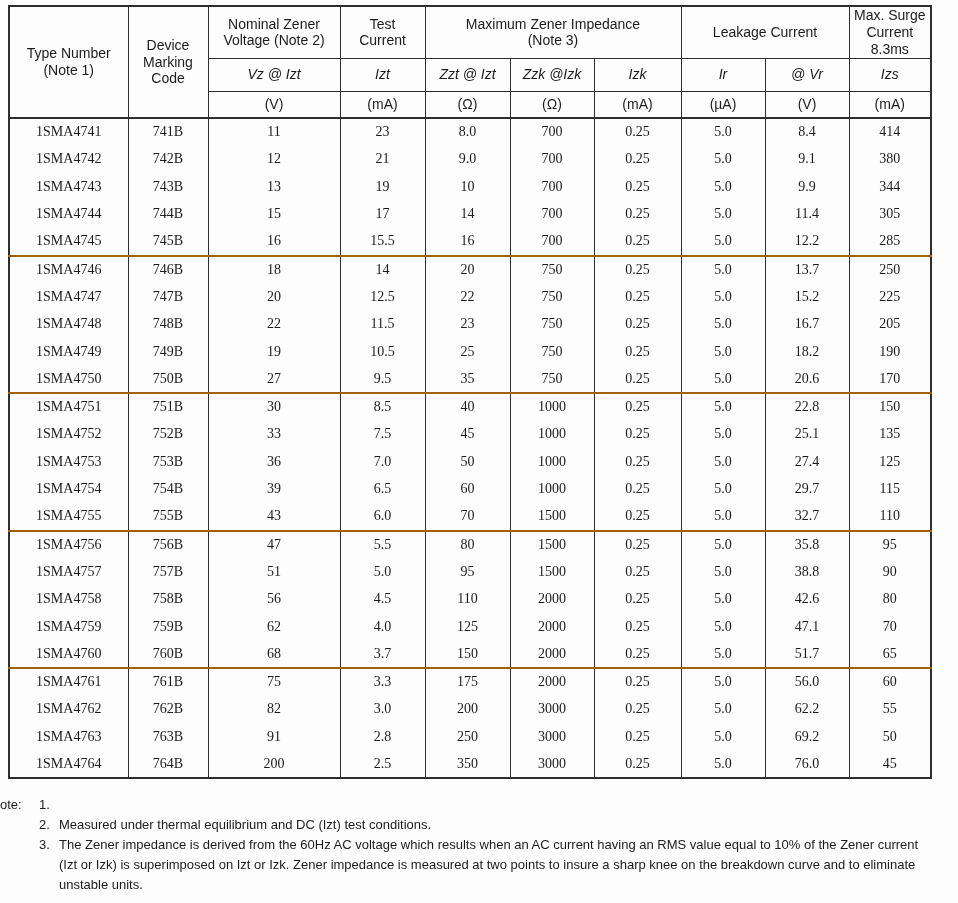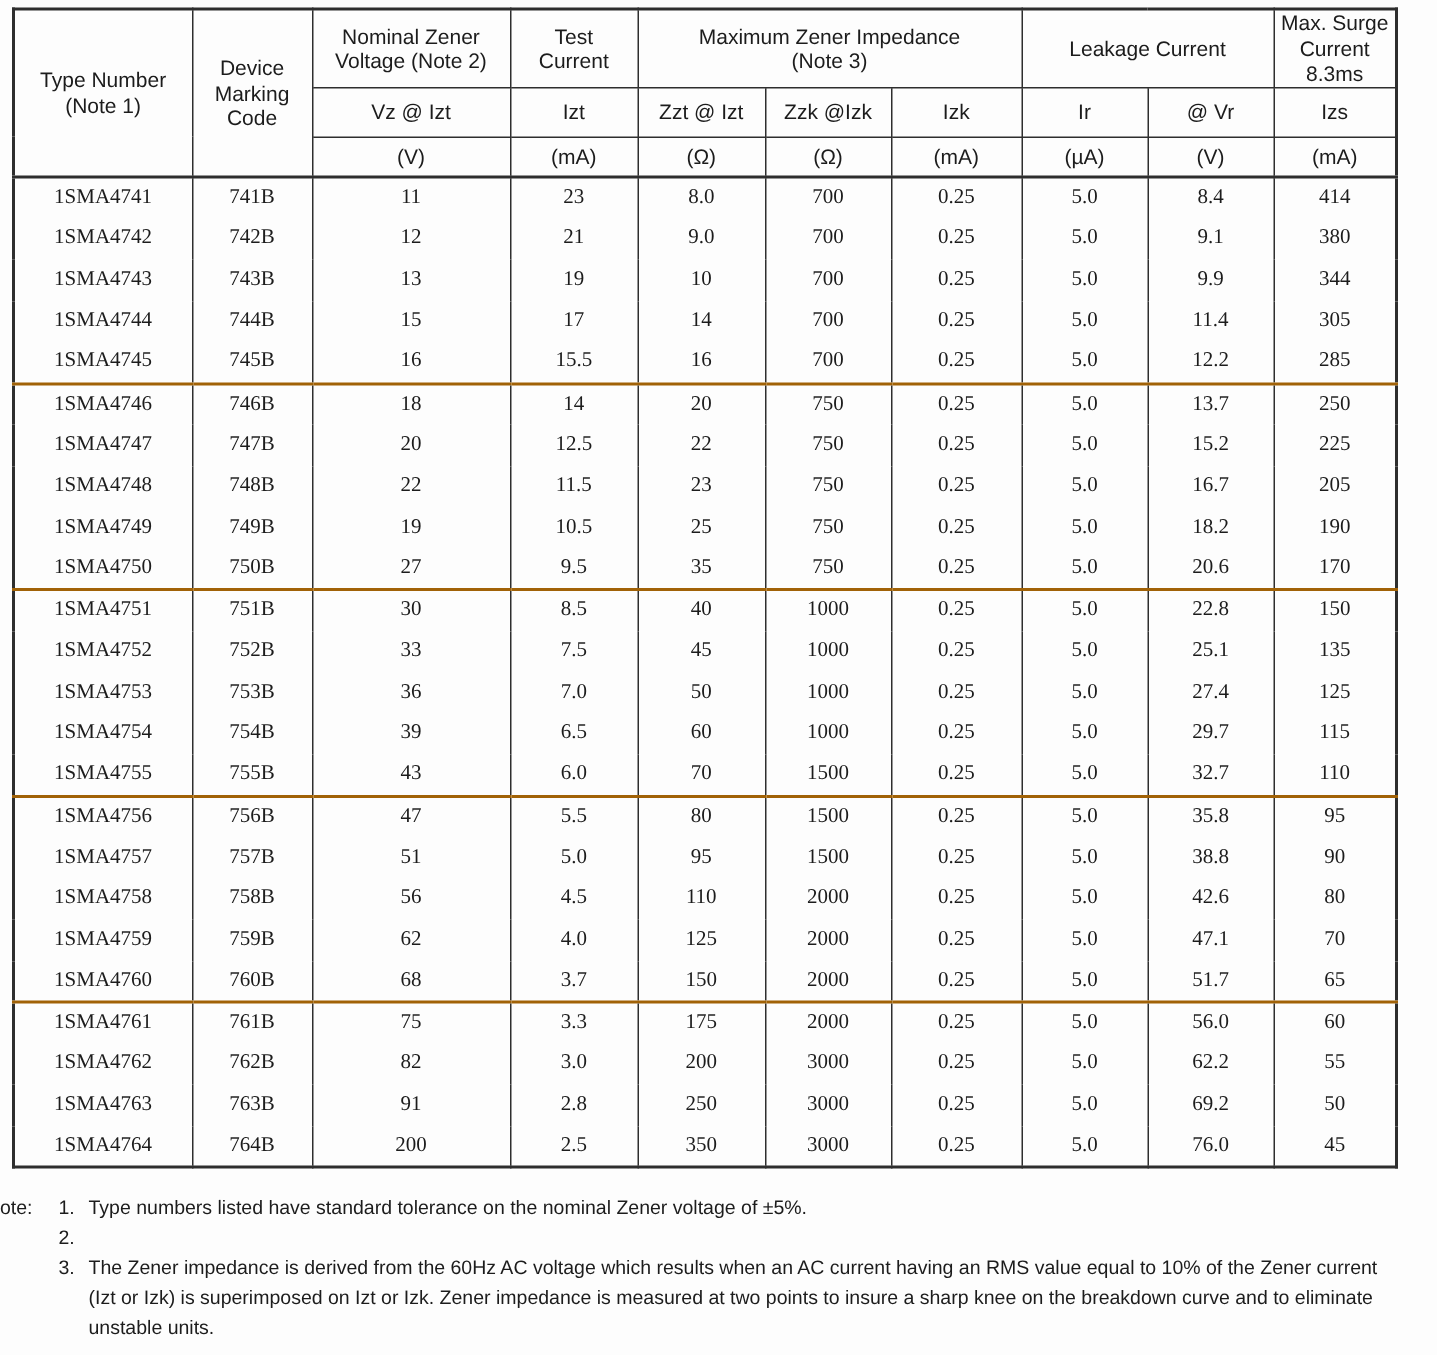--- a/index.html
+++ b/index.html
@@ -38,21 +38,21 @@
     text-align: center;
     vertical-align: middle;
     padding: 0 2px;
     white-space: pre-line;
     line-height: 1.18;
   }
   table.spec thead {
     border-bottom: 2px solid #2e2e2e;
   }
   table.spec thead tr.band-1 { height: 52px; }
-  table.spec thead tr.band-2 { height: 33px; }
+  table.spec thead tr.band-2 { height: 33px; font-style: italic; }
   table.spec thead tr.band-3 { height: 27px; }
 
   table.spec td {
     border-left: 1px solid #2e2e2e;
     border-right: 1px solid #2e2e2e;
     border-top: none;
     border-bottom: none;
     font-size: 14px;
     text-align: center;
     vertical-align: middle;
@@ -435,24 +435,24 @@
           <td>45</td>
         </tr>
       </tbody>
   </table>
 
   <div class="notes">
     <span class="note-label">ote:</span>
     <div class="note-items">
       <div class="note-item">
         <span class="note-num">1.</span>
-        <span class="note-text">Type numbers listed have standard tolerance on the nominal Zener voltage of ±5%.</span>
       </div>
       <div class="note-item">
         <span class="note-num">2.</span>
+        <span class="note-text">Measured under thermal equilibrium and DC (Izt) test conditions.</span>
       </div>
       <div class="note-item">
         <span class="note-num">3.</span>
         <span class="note-text">The Zener impedance is derived from the 60Hz AC voltage which results when an AC current having an RMS value equal to 10% of the Zener current (Izt or Izk) is superimposed on Izt or Izk. Zener impedance is measured at two points to insure a sharp knee on the breakdown curve and to eliminate unstable units.</span>
       </div>
     </div>
   </div>
 
 </div>
 

